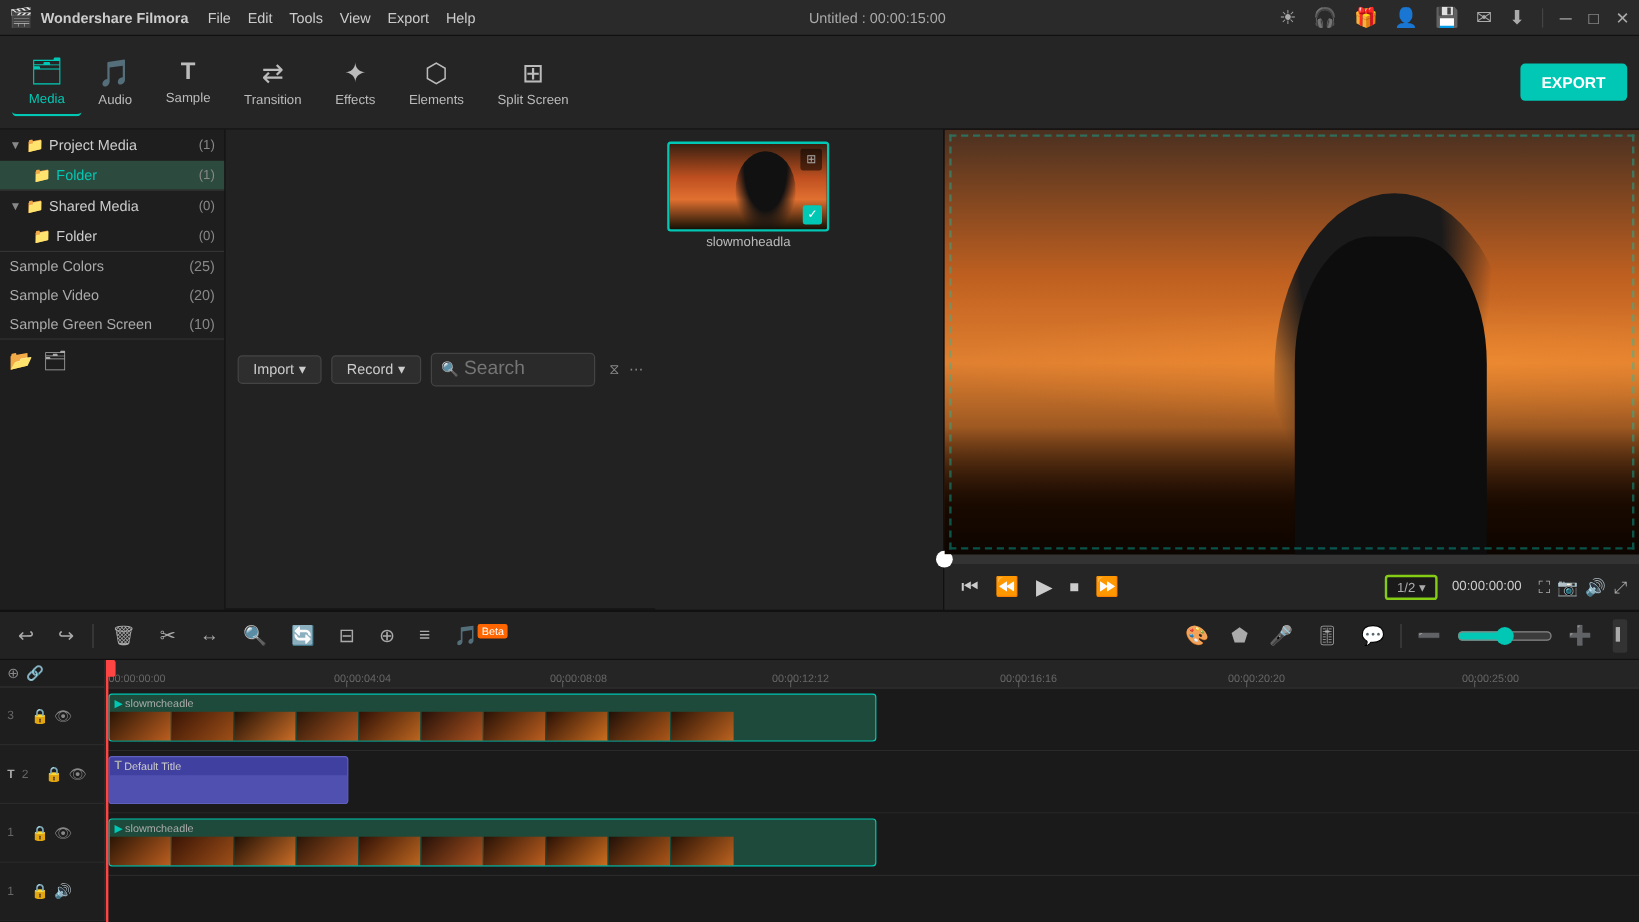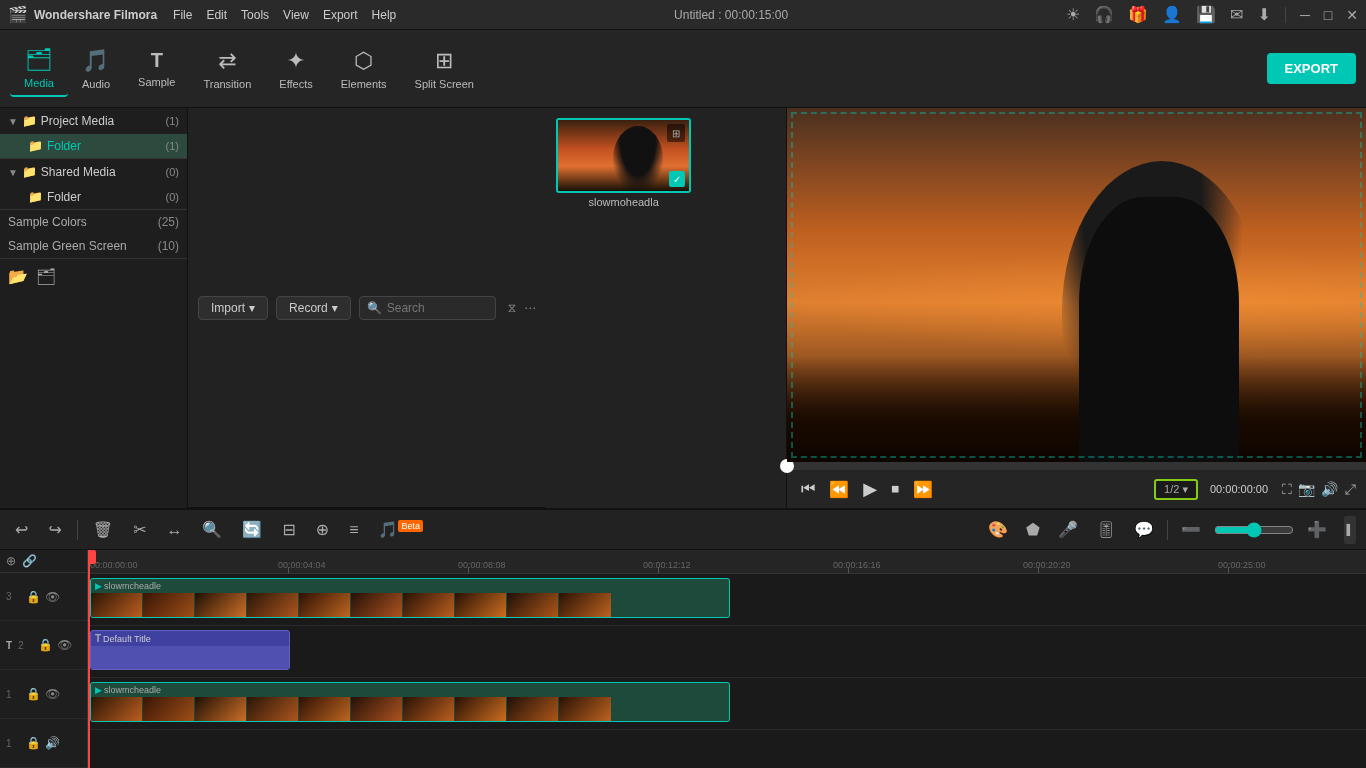--- a/index.html
+++ b/index.html
@@ -38,21 +38,21 @@
     .sample-item { display: flex; justify-content: space-between; align-items: center; padding: 5px 8px; cursor: pointer; font-size: 12px; color: #aaa; }
 
     
     #left-panel-bottom { display: flex; align-items: center; gap: 8px; padding: 8px; border-top: 1px solid #333; }
 
     
     #media-panel { flex: 1; background: #222; display: flex; flex-direction: row; }
     #media-toolbar { display: flex; align-items: center; padding: 6px 10px; gap: 8px; border-bottom: 1px solid #111; }
     .media-btn { background: #2e2e2e; border: 1px solid #444; color: #ccc; padding: 4px 12px; border-radius: 4px; cursor: pointer; font-size: 12px; display: flex; align-items: center; gap: 4px; }
     #search-box { margin-left: auto; background: #2a2a2a; border: 1px solid #444; border-radius: 4px; display: flex; align-items: center; padding: 4px 8px; gap: 4px; }
-    #search-box input { background: transparent; border: none; color: #ccc; outline: none; font-size: 12px; width: 100px; }
+    #search-box input { background: transparent; border: none; color: #ccc; outline: none; font-size: 16px; width: 100px; }
     .media-grid { padding: 10px; display: flex; flex-wrap: wrap; gap: 10px; overflow-y: auto; }
     .media-thumb { width: 135px; cursor: pointer; }
     .media-thumb-img { width: 135px; height: 75px; background: #1a1a1a; border-radius: 3px; position: relative; overflow: hidden; border: 2px solid #00c8b4; }
     .media-thumb-name { font-size: 11px; color: #bbb; margin-top: 3px; text-align: center; }
     .media-check { position: absolute; bottom: 4px; right: 4px; background: #00c8b4; border-radius: 2px; width: 16px; height: 16px; display: flex; align-items: center; justify-content: center; color: #fff; font-size: 10px; }
     .media-grid-icon { position: absolute; top: 4px; right: 4px; background: rgba(0,0,0,0.5); border-radius: 2px; width: 18px; height: 18px; display: flex; align-items: center; justify-content: center; color: #aaa; font-size: 10px; }
 
     
     #preview-panel { width: 580px; background: #1a1a1a; border-left: 1px solid #111; display: flex; flex-direction: column; flex-shrink: 0; }
     #preview-video { flex: 1; background: #000; position: relative; overflow: hidden; }
@@ -194,20 +194,24 @@
         <span style="flex:1; margin-left:4px;">Folder</span>
         <span style="color:#888; font-size:11px;">(0)</span>
       </div>
     </div>
 
     <div class="divider"></div>
 
     <div class="sample-item">
       <span>Sample Colors</span>
       <span style="color:#888;">(25)</span>
+    </div>
+    <div class="sample-item">
+      <span>Sample Video</span>
+      <span style="color:#888;">(20)</span>
     </div>
     <div class="sample-item">
       <span>Sample Green Screen</span>
       <span style="color:#888;">(10)</span>
     </div>
 
     <div style="flex:1;"></div>
     <div id="left-panel-bottom">
       <span style="color:#aaa; font-size:16px; cursor:pointer;">📂</span>
       <span style="color:#aaa; font-size:16px; cursor:pointer;">🗂</span>

